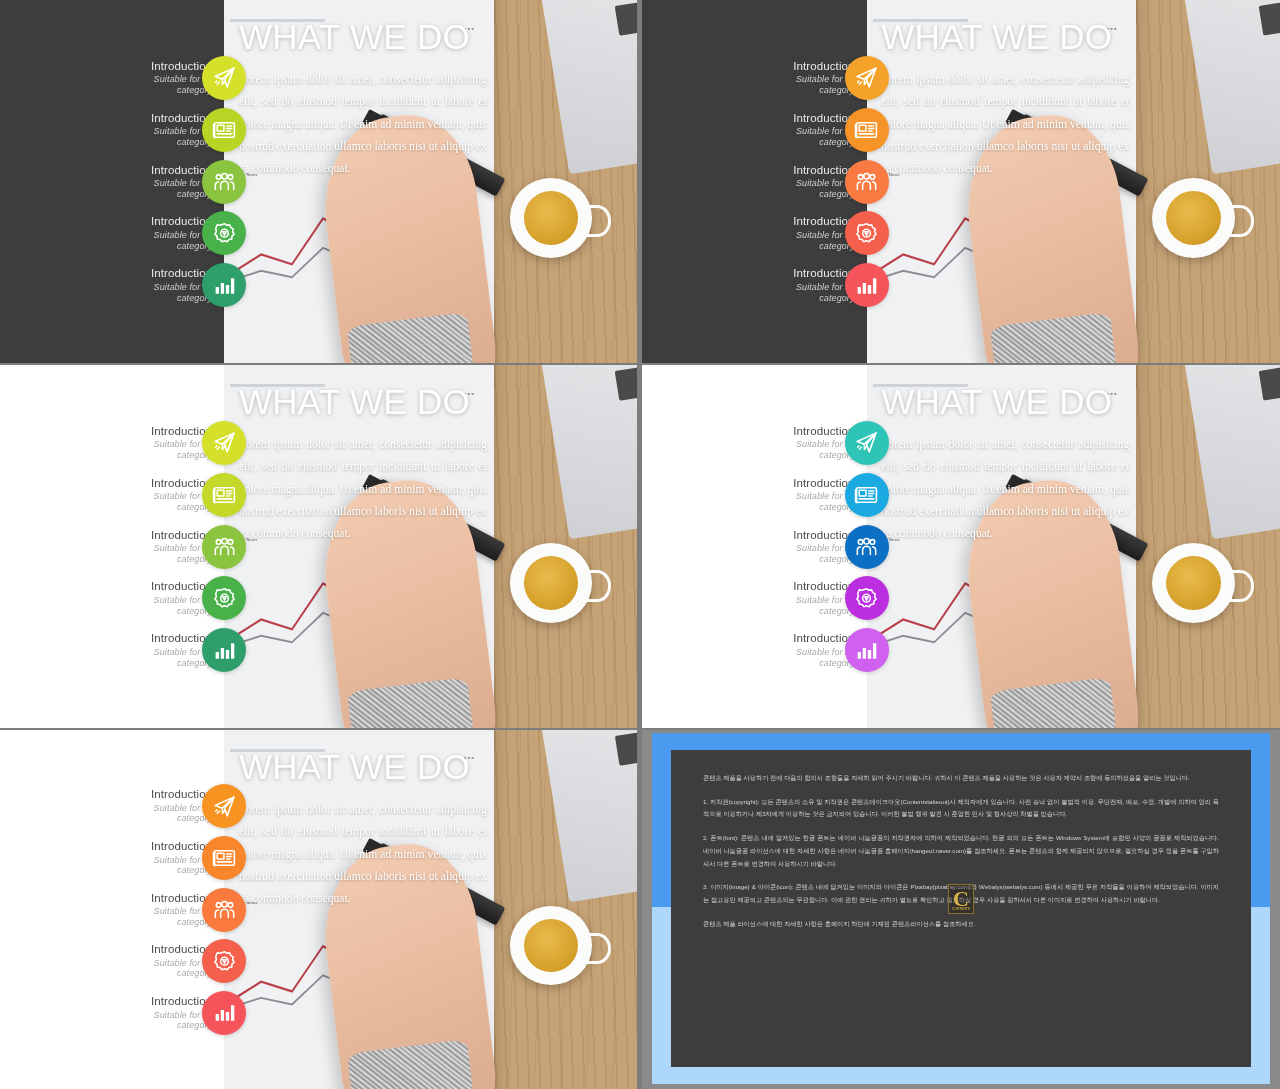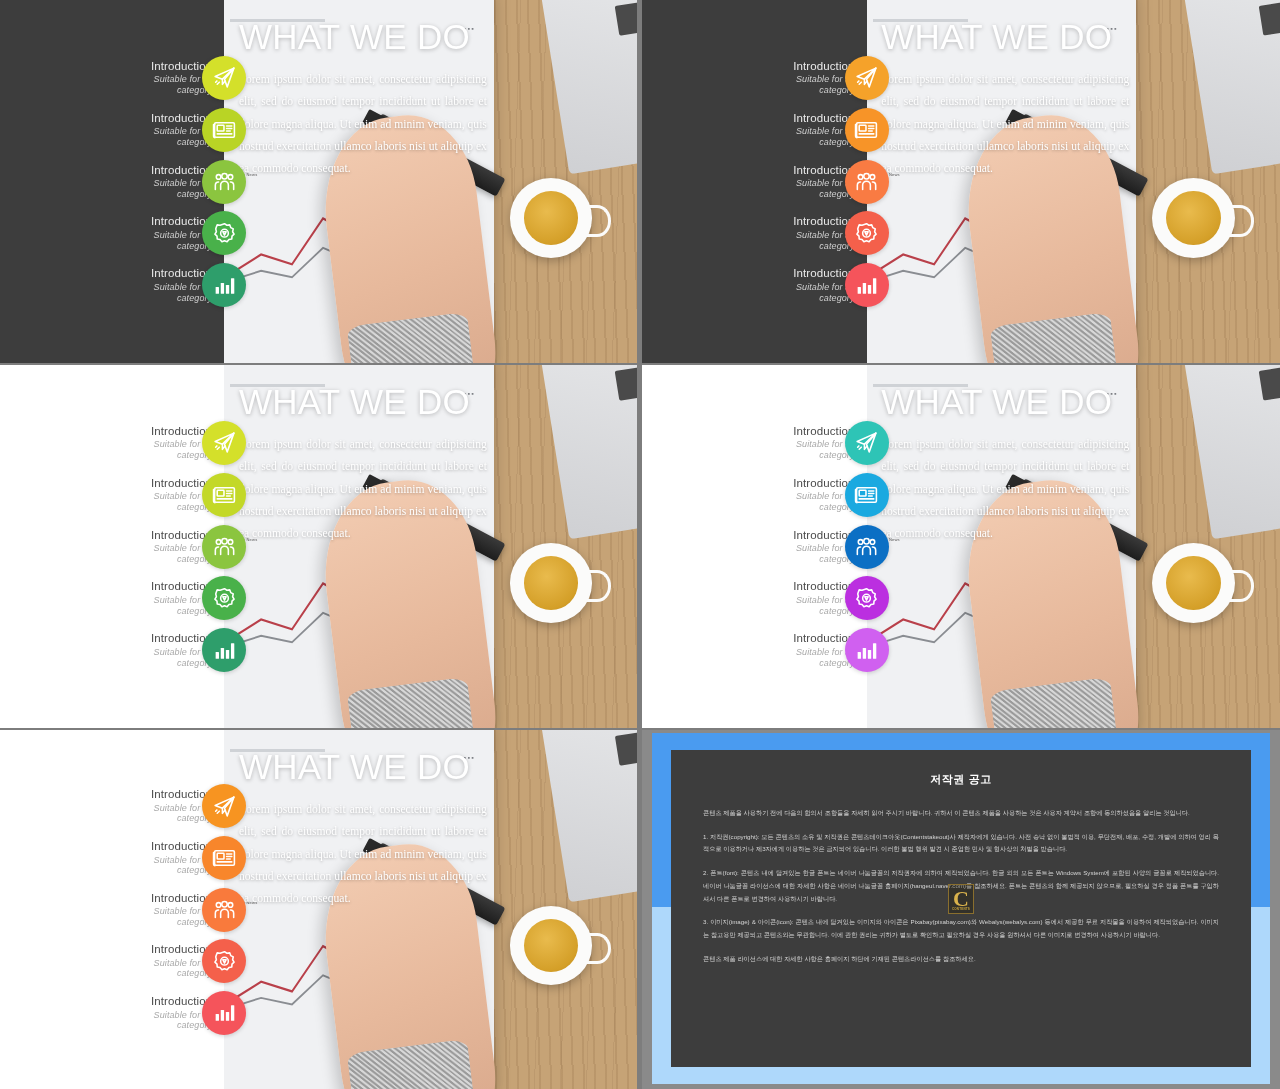--- a/index.html
+++ b/index.html
@@ -1187,21 +1187,20 @@
     <div class="content">
       <div class="title">WHAT WE DO</div>
       <div class="body">Lorem ipsum dolor sit amet, consectetur adipisicing elit, sed do eiusmod tempor incididunt ut labore et dolore magna aliqua. Ut enim ad minim veniam, quis nostrud exercitation ullamco laboris nisi ut aliquip ex ea commodo consequat.</div>
     </div>
   </div>
 
   <div class="slide">
     <div class="cpanel">
       <div class="cp-frame">
         <div class="cp-inner">
-          <div class="cp-title">저작권 공고</div>
           <div id="cp-body">
               <div class="cp-p">콘텐츠 제품을 사용하기 전에 다음의 합의서 조항들을 자세히 읽어 주시기 바랍니다. 귀하서 이 콘텐츠 제품을 사용하는 것은 사용자 계약서 조항에 동의하셨음을 알리는 것입니다.</div>
               <div class="cp-p">1. 저작권(copyright): 모든 콘텐츠의 소유 및 저작권은 콘텐츠테이크아웃(Contentstakeout)사 제작자에게 있습니다. 사전 승낙 없이 불법적 이용, 무단전재, 배포, 수정, 개발에 의하여 영리 목적으로 이용하거나 제3자에게 이용하는 것은 금지되어 있습니다. 이러한 불법 행위 발견 시 준엄한 민사 및 형사상의 처벌을 받습니다.</div>
               <div class="cp-p">2. 폰트(font): 콘텐츠 내에 담겨있는 한글 폰트는 네이버 나눔글꼴의 저작권자에 의하여 제작되었습니다. 한글 외의 모든 폰트는 Windows System에 포함된 사양의 글꼴로 제작되었습니다. 네이버 나눔글꼴 라이선스에 대한 자세한 사항은 네이버 나눔글꼴 홈페이지(hangeul.naver.com)를 참조하세요. 폰트는 콘텐츠와 함께 제공되지 않으므로, 필요하실 경우 정품 폰트를 구입하셔서 다른 폰트로 변경하여 사용하시기 바랍니다.</div>
               <div class="cp-p">3. 이미지(image) &amp; 아이콘(icon): 콘텐츠 내에 담겨있는 이미지와 아이콘은 Pixabay(pixabay.com)와 Webalys(webalys.com) 등에서 제공한 무료 저작물을 이용하여 제작되었습니다. 이미지는 참고용만 제공되고 콘텐츠와는 무관합니다. 이에 관한 권리는 귀하가 별도로 확인하고 필요하실 경우 사용을 원하셔서 다른 이미지로 변경하여 사용하시기 바랍니다.</div>
               <div class="cp-p">콘텐츠 제품 라이선스에 대한 자세한 사항은 홈페이지 하단에 기재된 콘텐츠라이선스를 참조하세요.</div>
             </div>
           <div class="cp-logo">
             <span>C</span>
             <span class="sub">CONTENTS</span>

